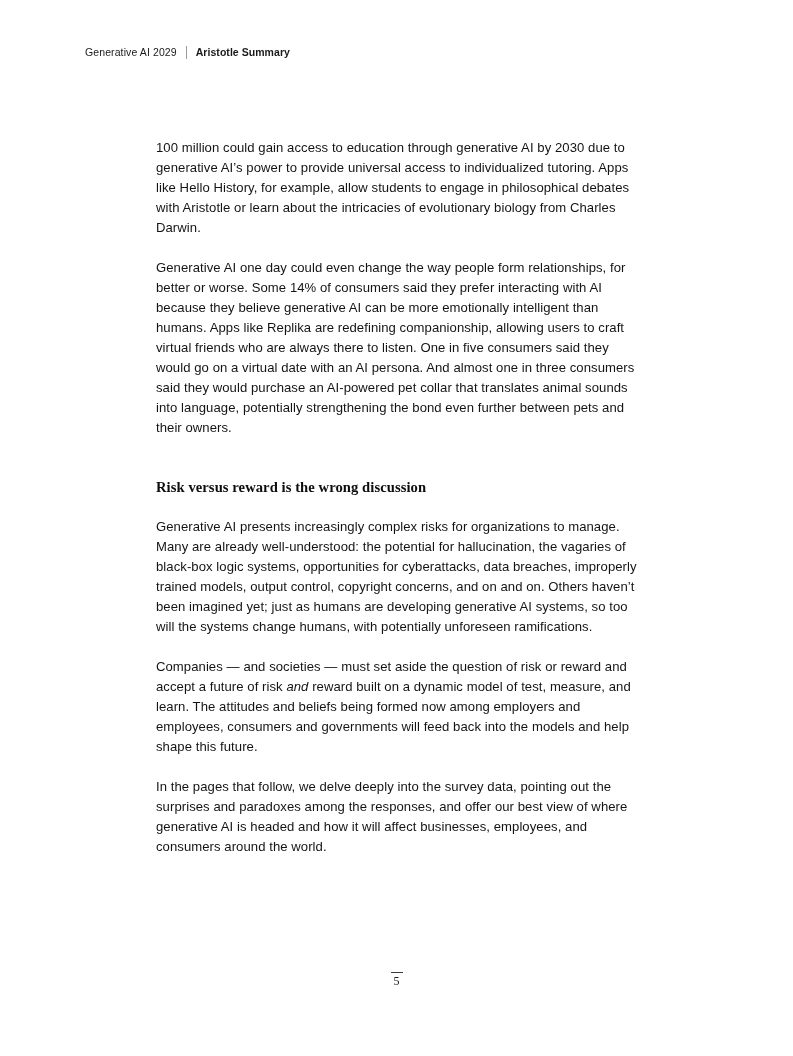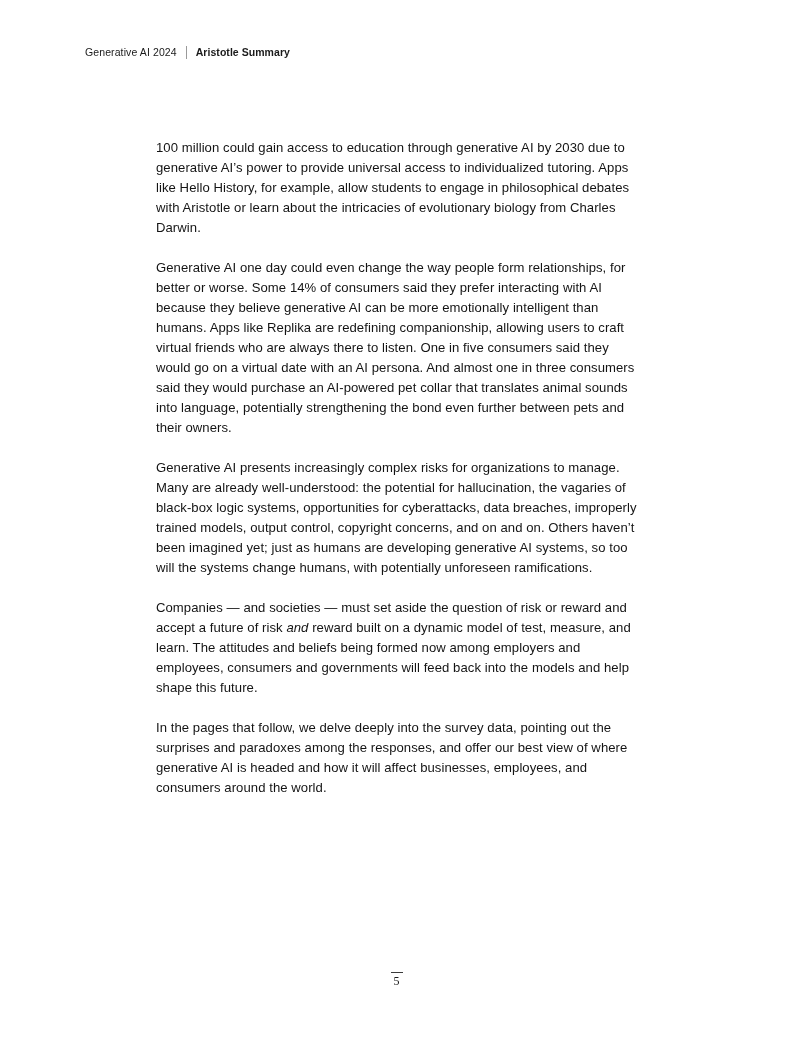--- a/index.html
+++ b/index.html
@@ -104,31 +104,32 @@
     display: block;
     line-height: 13px;
   }
 </style>
 </head>
 <body>
 
 <div class="page">
 
   <div class="running-head">
-    <span class="doc-title">Generative AI 2024</span>
+    <span class="doc-title">Generative AI 2029</span>
     <span class="rule"></span>
     <span class="section-title">Aristotle Summary</span>
   </div>
 
   <div class="content">
 
     <p class="para">100 million could gain access to education through generative AI by 2030 due to generative AI’s power to provide universal access to individualized tutoring. Apps like Hello History, for example, allow students to engage in philosophical debates with Aristotle or learn about the intricacies of evolutionary biology from Charles Darwin.</p>
 
     <p class="para">Generative AI one day could even change the way people form relationships, for better or worse. Some 14% of consumers said they prefer interacting with AI because they believe generative AI can be more emotionally intelligent than humans. Apps like Replika are redefining companionship, allowing users to craft virtual friends who are always there to listen. One in five consumers said they would go on a virtual date with an AI persona. And almost one in three consumers said they would purchase an AI-powered pet collar that translates animal sounds into language, potentially strengthening the bond even further between pets and their owners.</p>
 
+    <h2 class="heading">Risk versus reward is the wrong discussion</h2>
 
     <p class="para">Generative AI presents increasingly complex risks for organizations to manage. Many are already well-understood: the potential for hallucination, the vagaries of black-box logic systems, opportunities for cyberattacks, data breaches, improperly trained models, output control, copyright concerns, and on and on. Others haven’t been imagined yet; just as humans are developing generative AI systems, so too will the systems change humans, with potentially unforeseen ramifications.</p>
 
     <p class="para"><span>Companies — and societies — must set aside the question of risk or reward and accept a future of risk </span><em class="ital">and</em><span> reward built on a dynamic model of test, measure, and learn. The attitudes and beliefs being formed now among employers and employees, consumers and governments will feed back into the models and help shape this future.</span></p>
 
     <p class="para">In the pages that follow, we delve deeply into the survey data, pointing out the surprises and paradoxes among the responses, and offer our best view of where generative AI is headed and how it will affect businesses, employees, and consumers around the world.</p>
 
   </div>
 
   <div class="folio">

